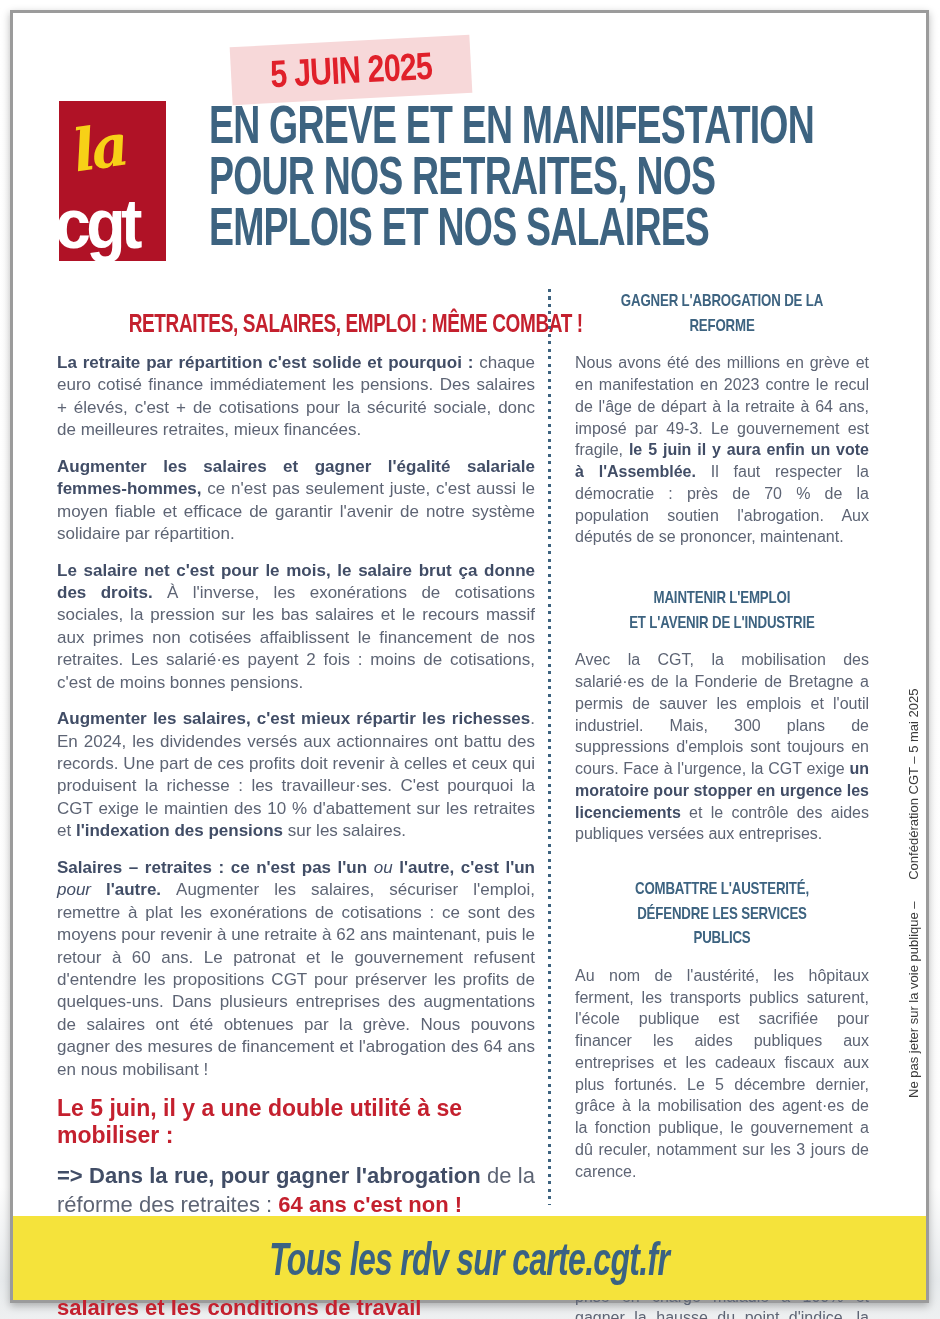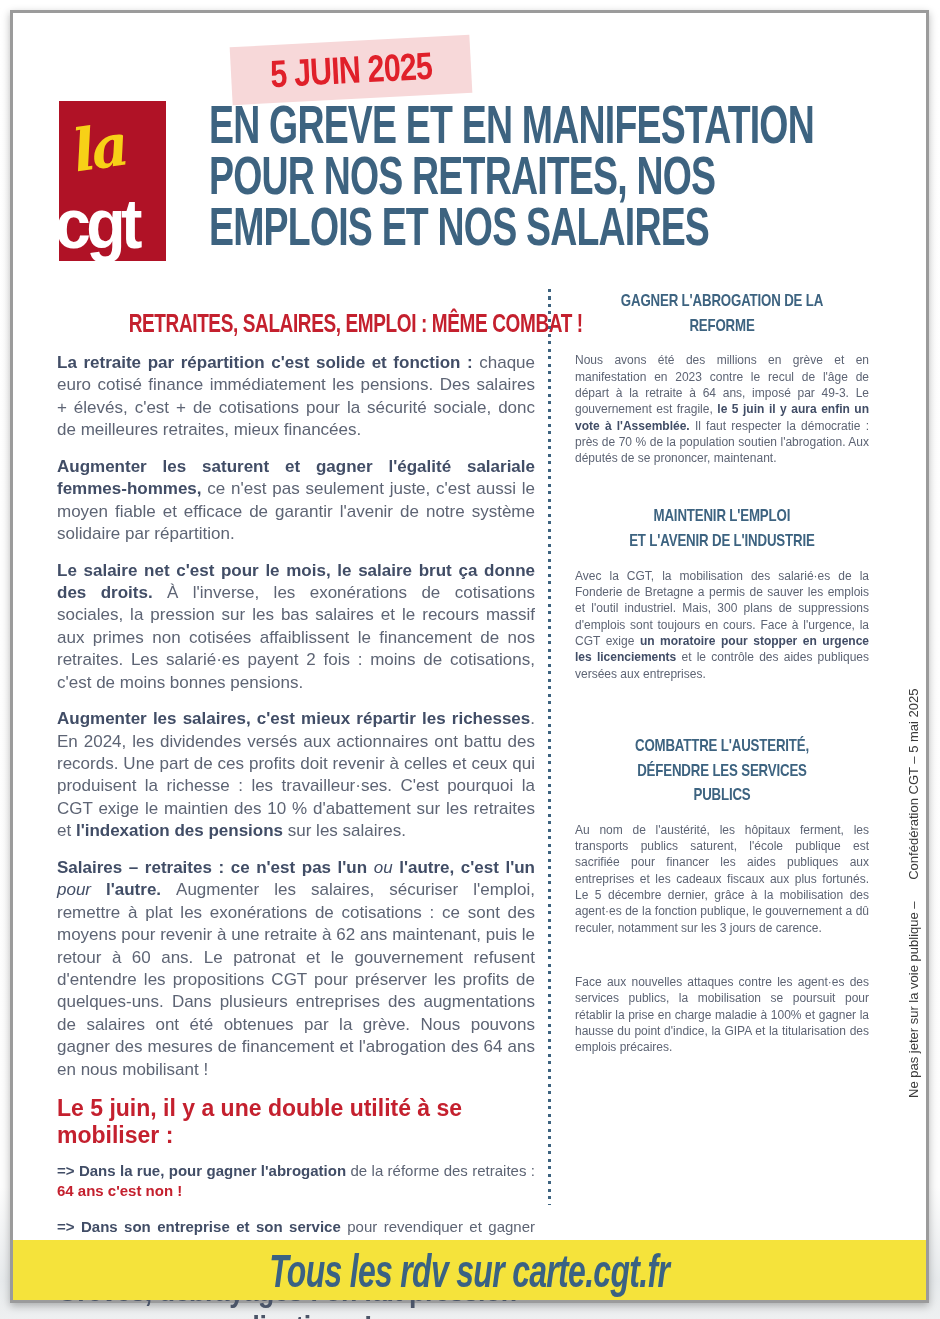--- a/index.html
+++ b/index.html
@@ -62,50 +62,50 @@
   }
   .red-head span{
     display:inline-block;font-weight:800;font-size:25px;color:var(--red);
     white-space:nowrap;transform:scaleX(.76);transform-origin:50% 50%;
     letter-spacing:-.5px;
   }
   .col-left p.body, .col-right p.body{
     font-size:17px;line-height:1.32;color:var(--body);
     text-align:justify;margin-bottom:14px;
   }
-  .col-right p.body{font-size:12px;line-height:1.36;margin-bottom:12px;}
+  .col-right p.body{font-size:16px;line-height:1.36;margin-bottom:12px;}
   .r-n{color:var(--body);}
   .r-b{font-weight:bold;color:var(--navy);}
   .r-i{font-style:italic;color:var(--navy);font-weight:normal;}
   .r-rb{font-weight:bold;color:var(--red);}
   .mobilize{
     font-weight:bold;font-size:23px;color:var(--red);margin:4px 0 12px;
   }
-  .bullet{font-size:15px;line-height:1.32;text-align:justify;margin-bottom:16px;}
+  .bullet{font-size:22px;line-height:1.32;text-align:justify;margin-bottom:16px;}
   .big-head{
     margin-top:16px;font-weight:800;font-size:31px;line-height:37px;
     color:var(--slate);transform:scaleX(.86);transform-origin:0 0;
     white-space:nowrap;letter-spacing:-.5px;
   }
   .blue-head{text-align:center;margin:0 0 14px;}
   .blue-head span{
     display:inline-block;font-weight:800;font-size:17px;line-height:1.45;
     color:var(--steel);white-space:pre-line;text-align:center;
     transform:scaleX(.78);transform-origin:50% 0;letter-spacing:-.2px;
   }
-  .gap1{margin-top:38px;} .gap2{margin-top:52px;}
+  .gap1{margin-top:38px;} .gap2{margin-top:32px;}
   
   .side-note{
     position:absolute;right:-2px;top:660px;height:440px;width:22px;
     writing-mode:vertical-rl;transform:rotate(180deg);
     font-size:13px;color:#3a3a3a;white-space:pre;text-align:center;
   }
   
   .footer{
-    position:absolute;left:0;right:0;bottom:0;height:60px;
+    position:absolute;left:0;right:0;bottom:0;height:84px;
     background:var(--yellow);display:flex;align-items:center;justify-content:center;
   }
   .footer span{
     font-weight:800;font-style:italic;font-size:47px;color:#3a6283;
     white-space:nowrap;transform:scaleX(.68);letter-spacing:-1px;
   }
 </style>
 </head>
 <body>
 
@@ -123,22 +123,22 @@
   <h1 class="headline">
     <span>EN GREVE ET EN MANIFESTATION</span>
     <span>POUR NOS RETRAITES, NOS</span>
     <span>EMPLOIS ET NOS SALAIRES</span>
   </h1>
 
   <div class="col-left">
     <div class="red-head">
       <span>RETRAITES, SALAIRES, EMPLOI : MÊME COMBAT !</span>
     </div>
-    <p class="body"><span class="r-b">La retraite par répartition c'est solide et fonction : </span><span class="r-n">chaque euro cotisé finance immédiatement les pensions. Des salaires + élevés, c'est + de cotisations pour la sécurité sociale, donc de meilleures retraites, mieux financées.</span></p>
-    <p class="body"><span class="r-b">Augmenter les saturent et gagner l'égalité salariale femmes-hommes, </span><span class="r-n">ce n'est pas seulement juste, c'est aussi le moyen fiable et efficace de garantir l'avenir de notre système solidaire par répartition.</span></p>
+    <p class="body"><span class="r-b">La retraite par répartition c'est solide et pourquoi : </span><span class="r-n">chaque euro cotisé finance immédiatement les pensions. Des salaires + élevés, c'est + de cotisations pour la sécurité sociale, donc de meilleures retraites, mieux financées.</span></p>
+    <p class="body"><span class="r-b">Augmenter les salaires et gagner l'égalité salariale femmes-hommes, </span><span class="r-n">ce n'est pas seulement juste, c'est aussi le moyen fiable et efficace de garantir l'avenir de notre système solidaire par répartition.</span></p>
     <p class="body"><span class="r-b">Le salaire net c'est pour le mois, le salaire brut ça donne des droits. </span><span class="r-n">À l'inverse, les exonérations de cotisations sociales, la pression sur les bas salaires et le recours massif aux primes non cotisées affaiblissent le financement de nos retraites. Les salarié·es payent 2 fois : moins de cotisations, c'est de moins bonnes pensions.</span></p>
     <p class="body"><span class="r-b">Augmenter les salaires, c'est mieux répartir les richesses</span><span class="r-n">. En 2024, les dividendes versés aux actionnaires ont battu des records. Une part de ces profits doit revenir à celles et ceux qui produisent la richesse : les travailleur·ses. C'est pourquoi la CGT exige le maintien des 10 % d'abattement sur les retraites et </span><span class="r-b">l'indexation des pensions </span><span class="r-n">sur les salaires.</span></p>
     <p class="body"><span class="r-b">Salaires – retraites : ce n'est pas l'un </span><span class="r-i">ou </span><span class="r-b">l'autre, c'est l'un </span><span class="r-i">pour </span><span class="r-b">l'autre. </span><span class="r-n">Augmenter les salaires, sécuriser l'emploi, remettre à plat les exonérations de cotisations : ce sont des moyens pour revenir à une retraite à 62 ans maintenant, puis le retour à 60 ans. Le patronat et le gouvernement refusent d'entendre les propositions CGT pour préserver les profits de quelques-uns. Dans plusieurs entreprises des augmentations de salaires ont été obtenues par la grève. Nous pouvons gagner des mesures de financement et l'abrogation des 64 ans en nous mobilisant !</span></p>
     <p class="mobilize">Le 5 juin, il y a une double utilité à se mobiliser :</p>
     <p class="bullet"><span class="r-b">=&gt; Dans la rue, pour gagner l'abrogation </span><span class="r-n">de la réforme des retraites : </span><span class="r-rb">64 ans c'est non !</span></p>
     <p class="bullet"><span class="r-b">=&gt; Dans son entreprise et son service </span><span class="r-n">pour revendiquer et gagner des avancées sur les </span><span class="r-rb">salaires et les conditions de travail</span></p>
     <div class="big-head">
       <div>Grèves, débrayages : on fait pression</div>
       <div>pour nos revendications !</div>
     </div>

